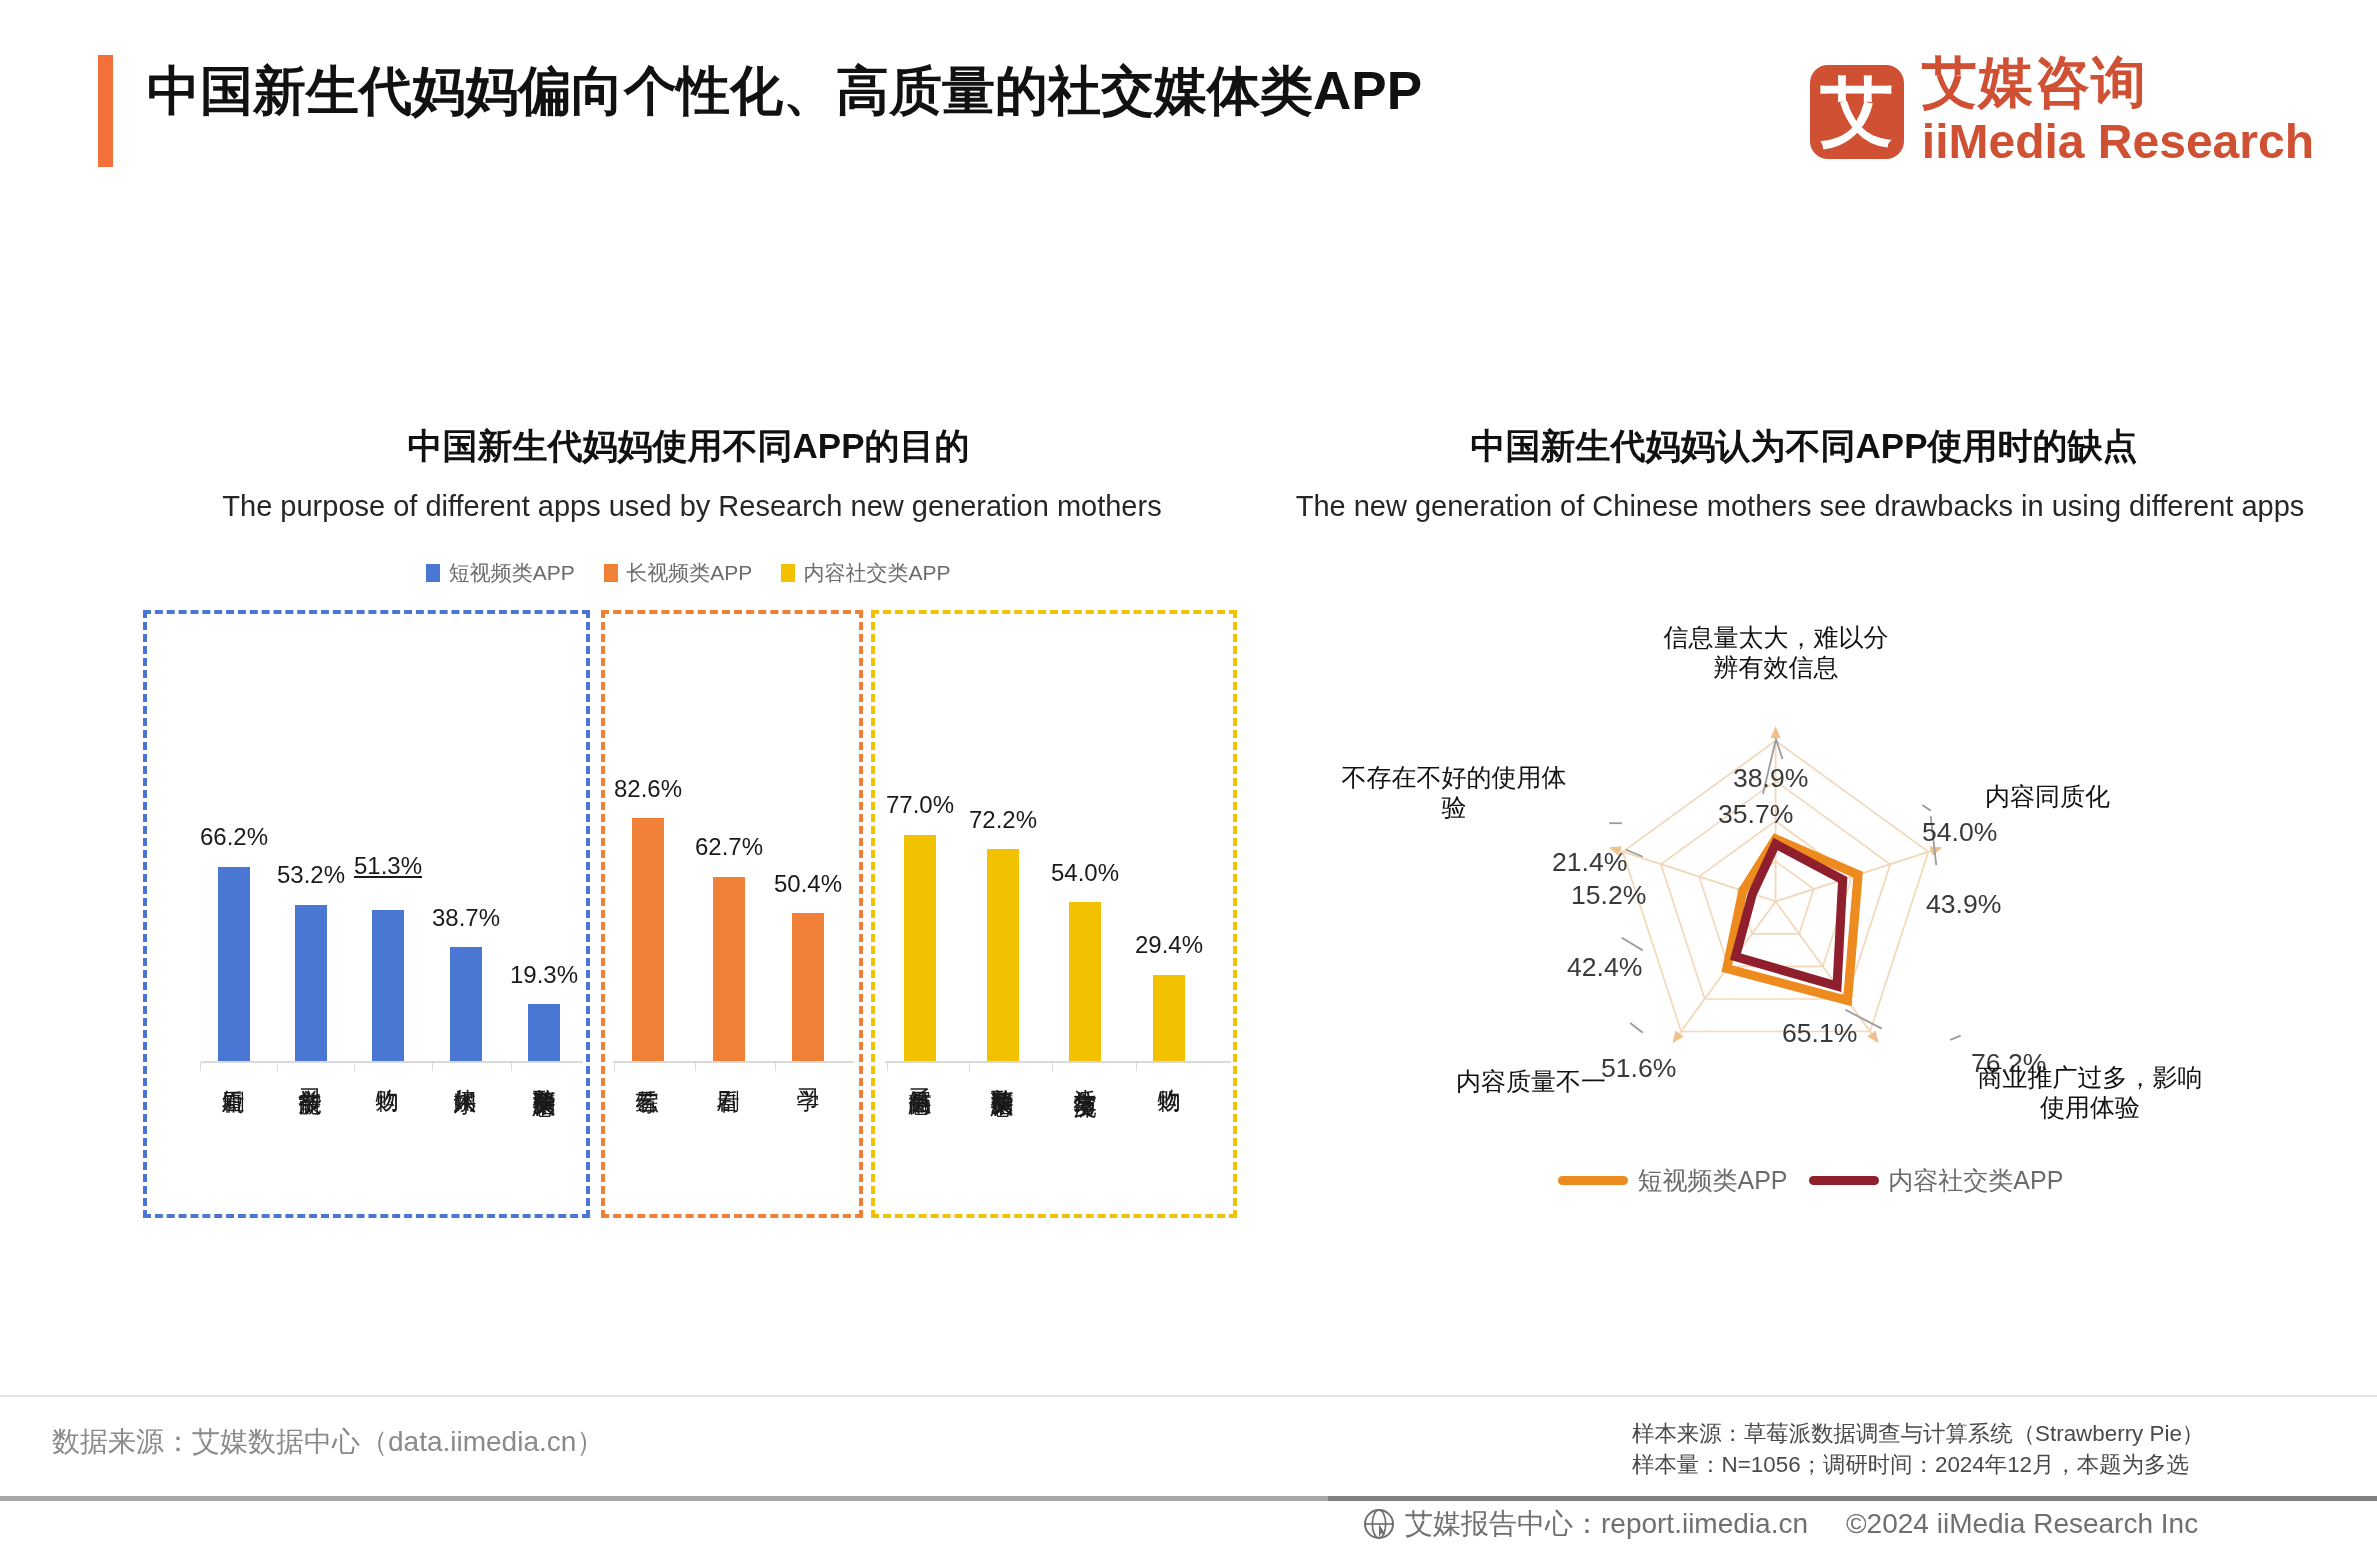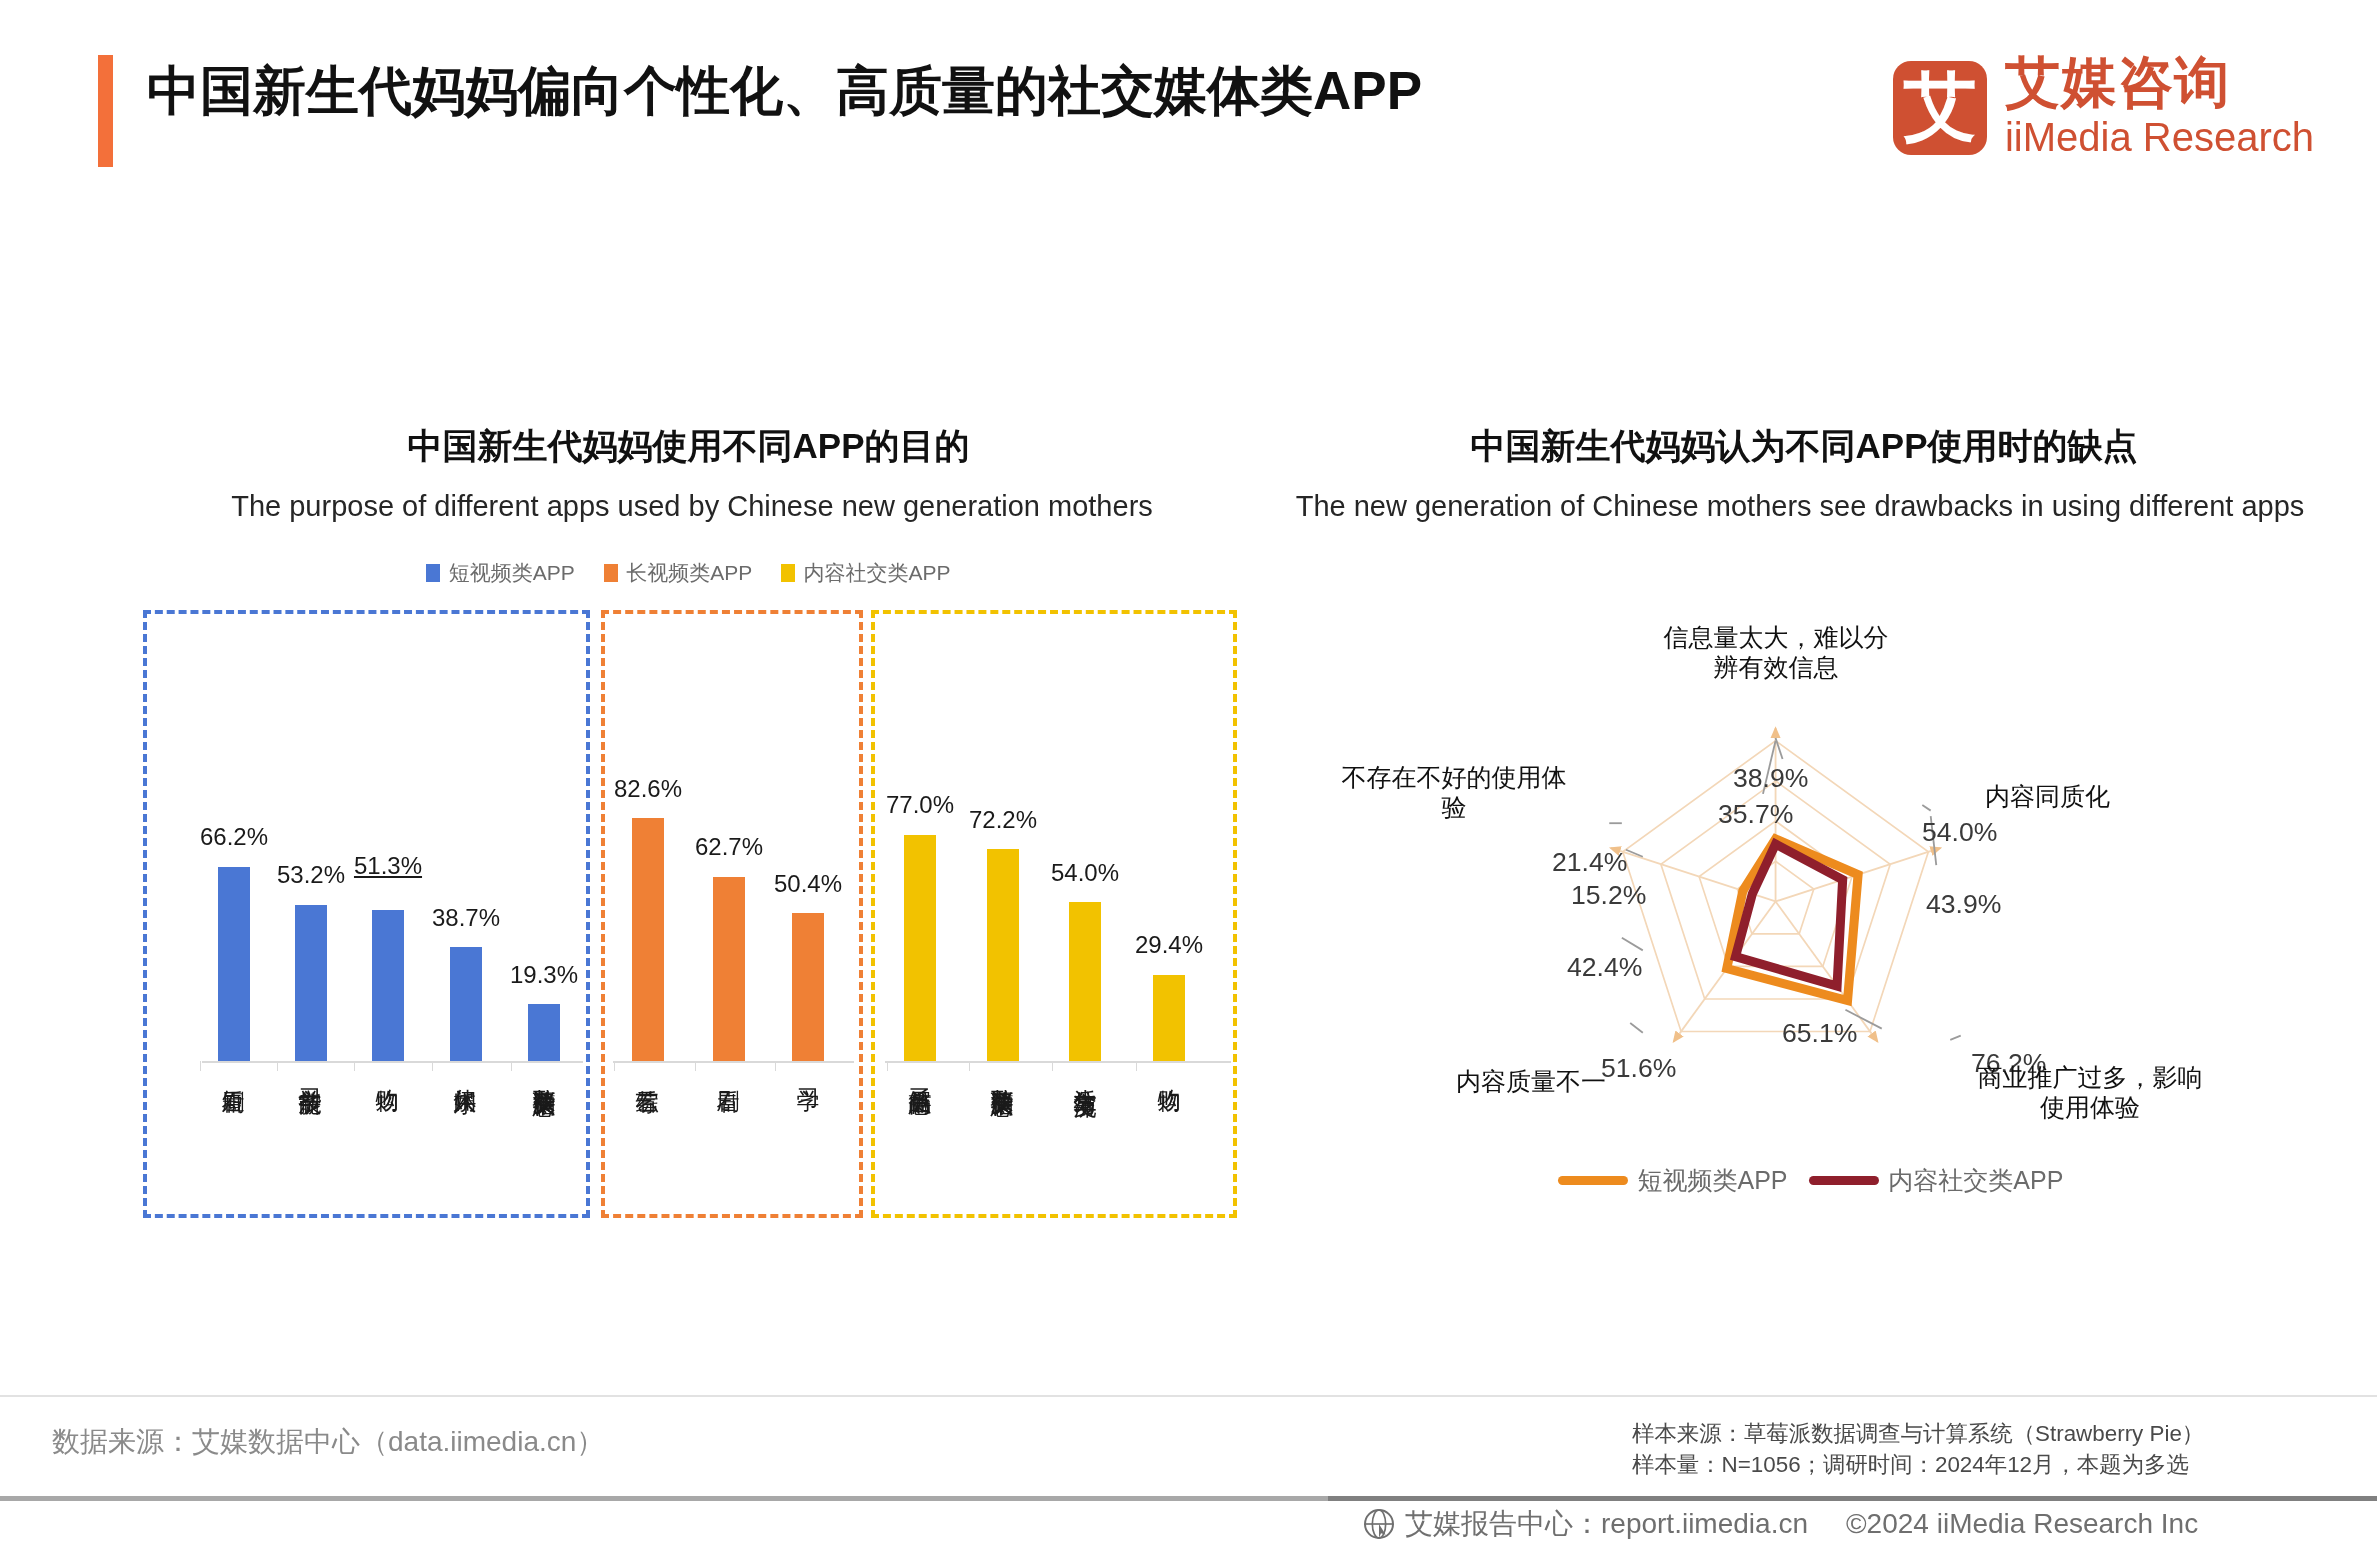--- a/index.html
+++ b/index.html
@@ -29,21 +29,21 @@
     position:relative;
   }
   #logo-mark .glyph {
     position:absolute; left:0; top:0; width:94px; height:94px;
     color:#ffffff; font-size:73px; font-weight:bold;
     display:flex; align-items:center; justify-content:center;
     font-family:"Liberation Sans","DejaVu Sans",sans-serif;
   }
   #logo-text { display:flex; flex-direction:column; justify-content:flex-end; }
   #logo-cn { font-size:55px; font-weight:bold; color:#cf5032; line-height:1.0; letter-spacing:1.4px; }
-  #logo-en { font-size:40px; font-weight:normal; color:#cf5032; line-height:1.15; margin-top:4.2px; }
+  #logo-en { font-size:48px; font-weight:bold; color:#cf5032; line-height:1.15; margin-top:4.2px; }
 
   
   .panel-title {
     position:absolute; text-align:center; font-weight:bold;
     color:#111111; font-size:35px; white-space:nowrap;
   }
   .panel-sub {
     position:absolute; text-align:center; color:#262626; font-size:29px; line-height:1.22;
   }
 
@@ -147,21 +147,21 @@
       <div class="glyph">艾</div>
     </div>
     <div id="logo-text">
       <div id="logo-cn">艾媒咨询</div>
       <div id="logo-en">iiMedia Research</div>
     </div>
   </div>
 </div>
 
 <div class="panel-title" id="left-title">中国新生代妈妈使用不同APP的目的</div>
-<div class="panel-sub" id="left-sub">The purpose of different apps used by Chinese new generation mothers</div>
+<div class="panel-sub" id="left-sub">The purpose of different apps used by Research new generation mothers</div>
 
 <div id="left-legend">
   <div class="lg-item">
     <span class="lg-swatch" style="background:#4a77d4"></span>
     <span class="lg-label">短视频类APP</span>
   </div>
   <div class="lg-item">
     <span class="lg-swatch" style="background:#ef8035"></span>
     <span class="lg-label">长视频类APP</span>
   </div>

